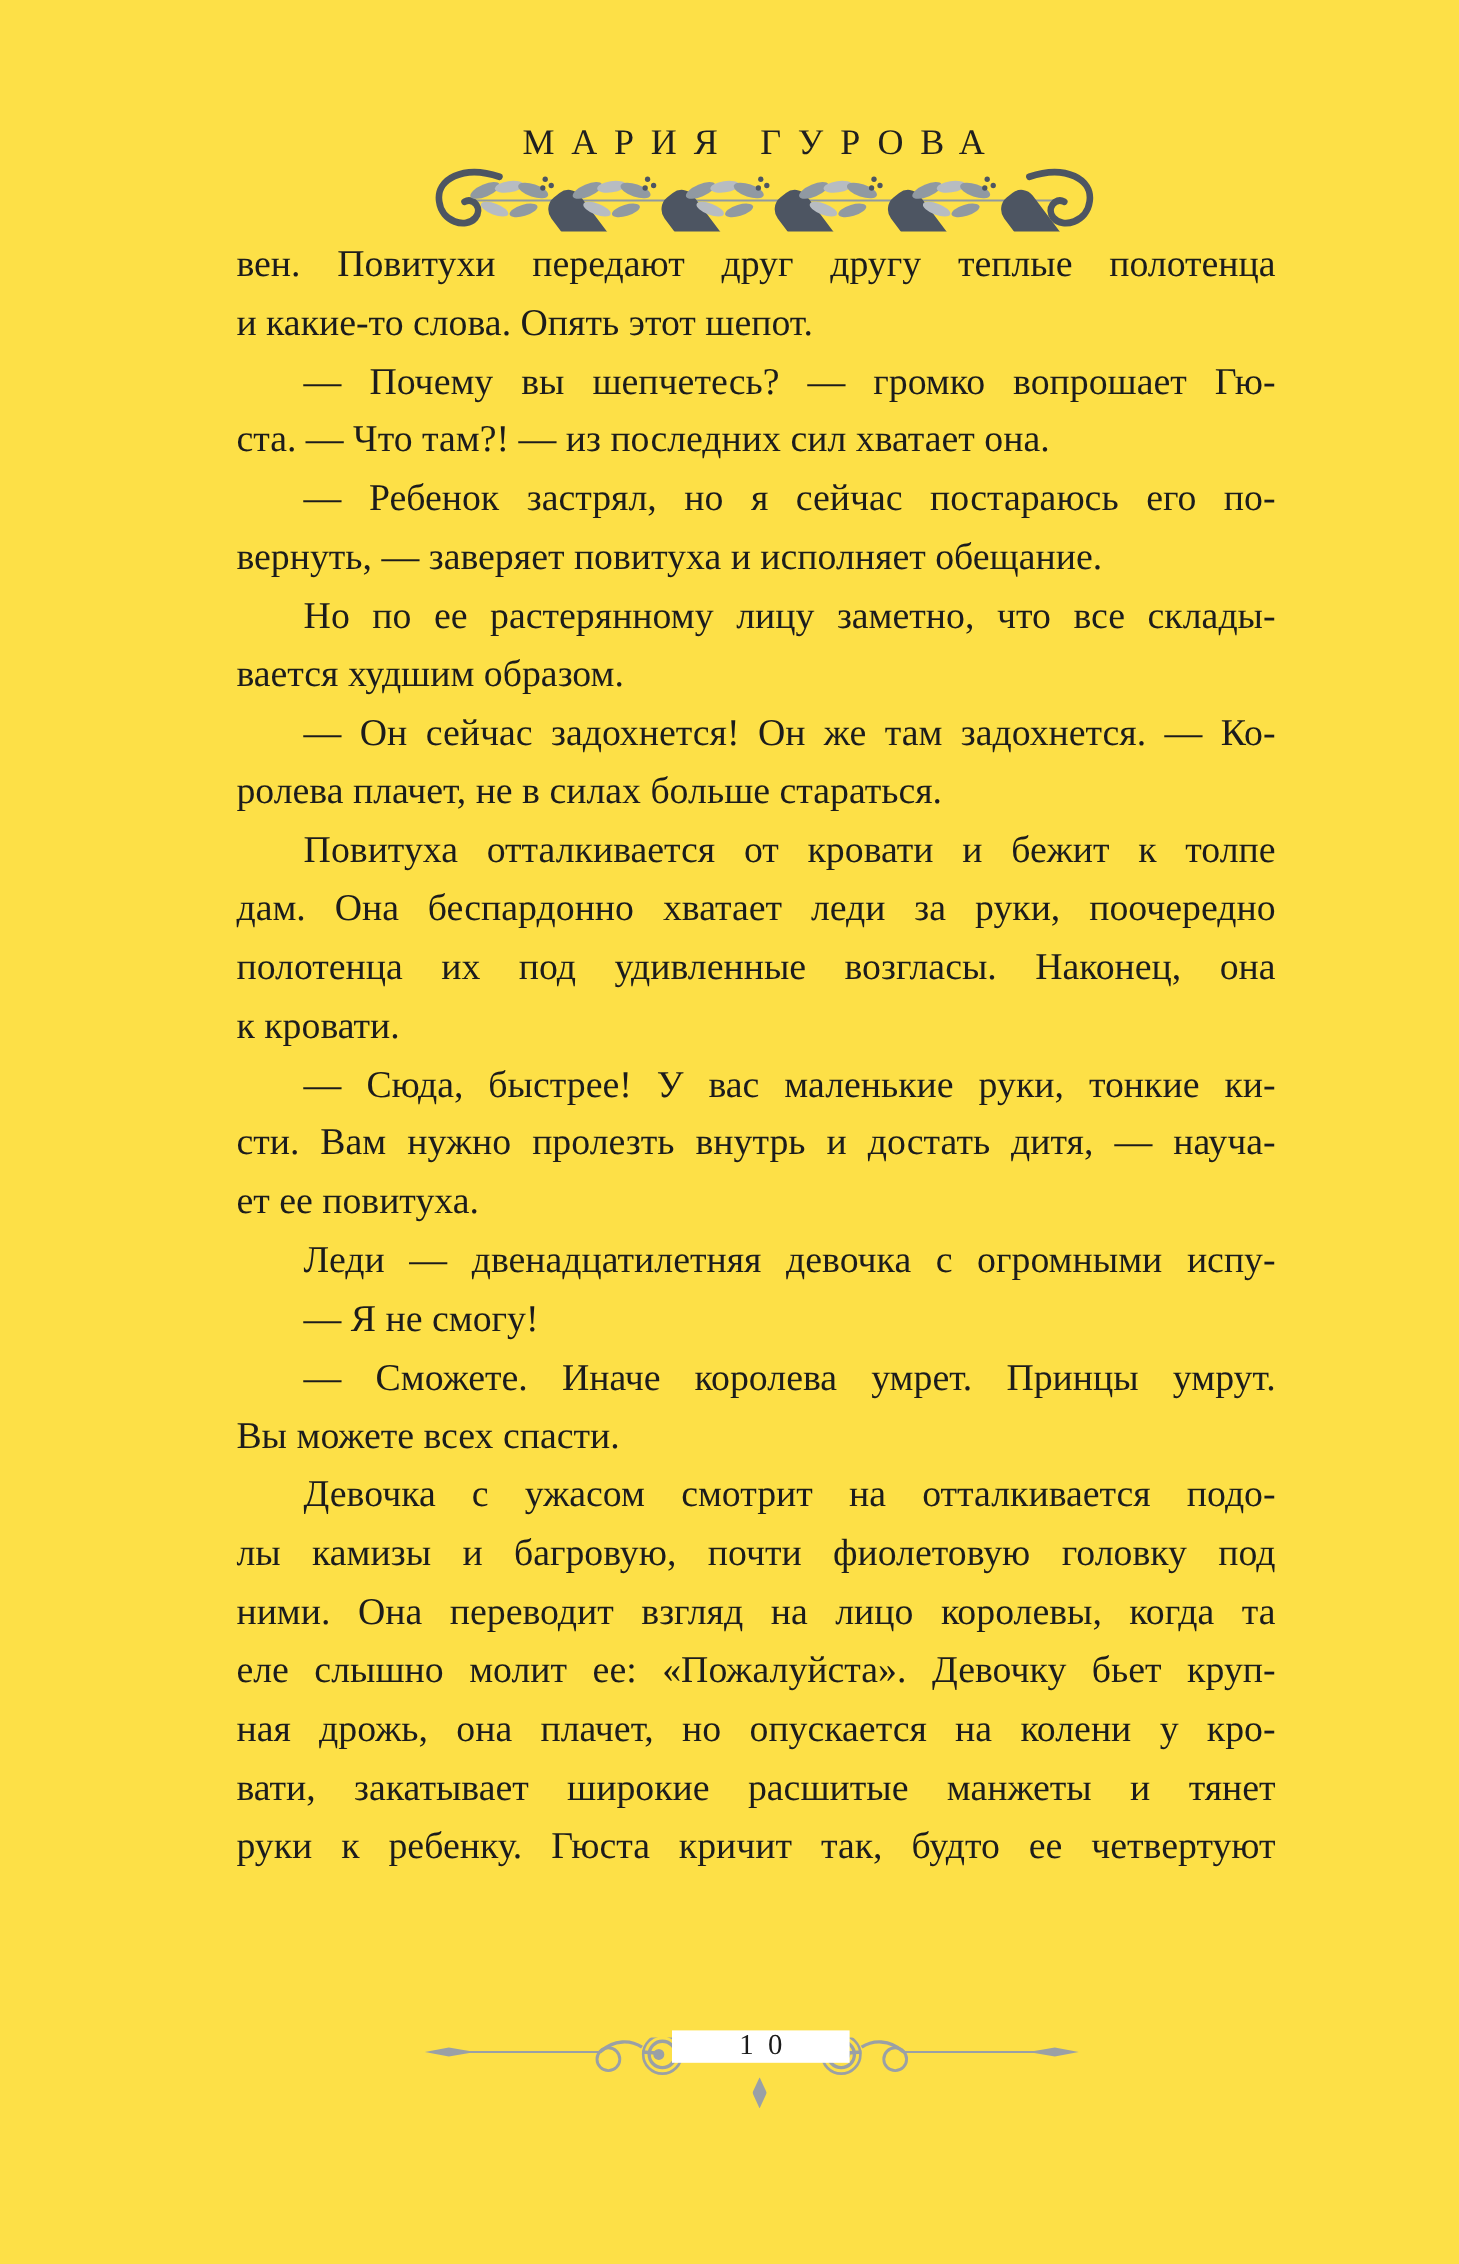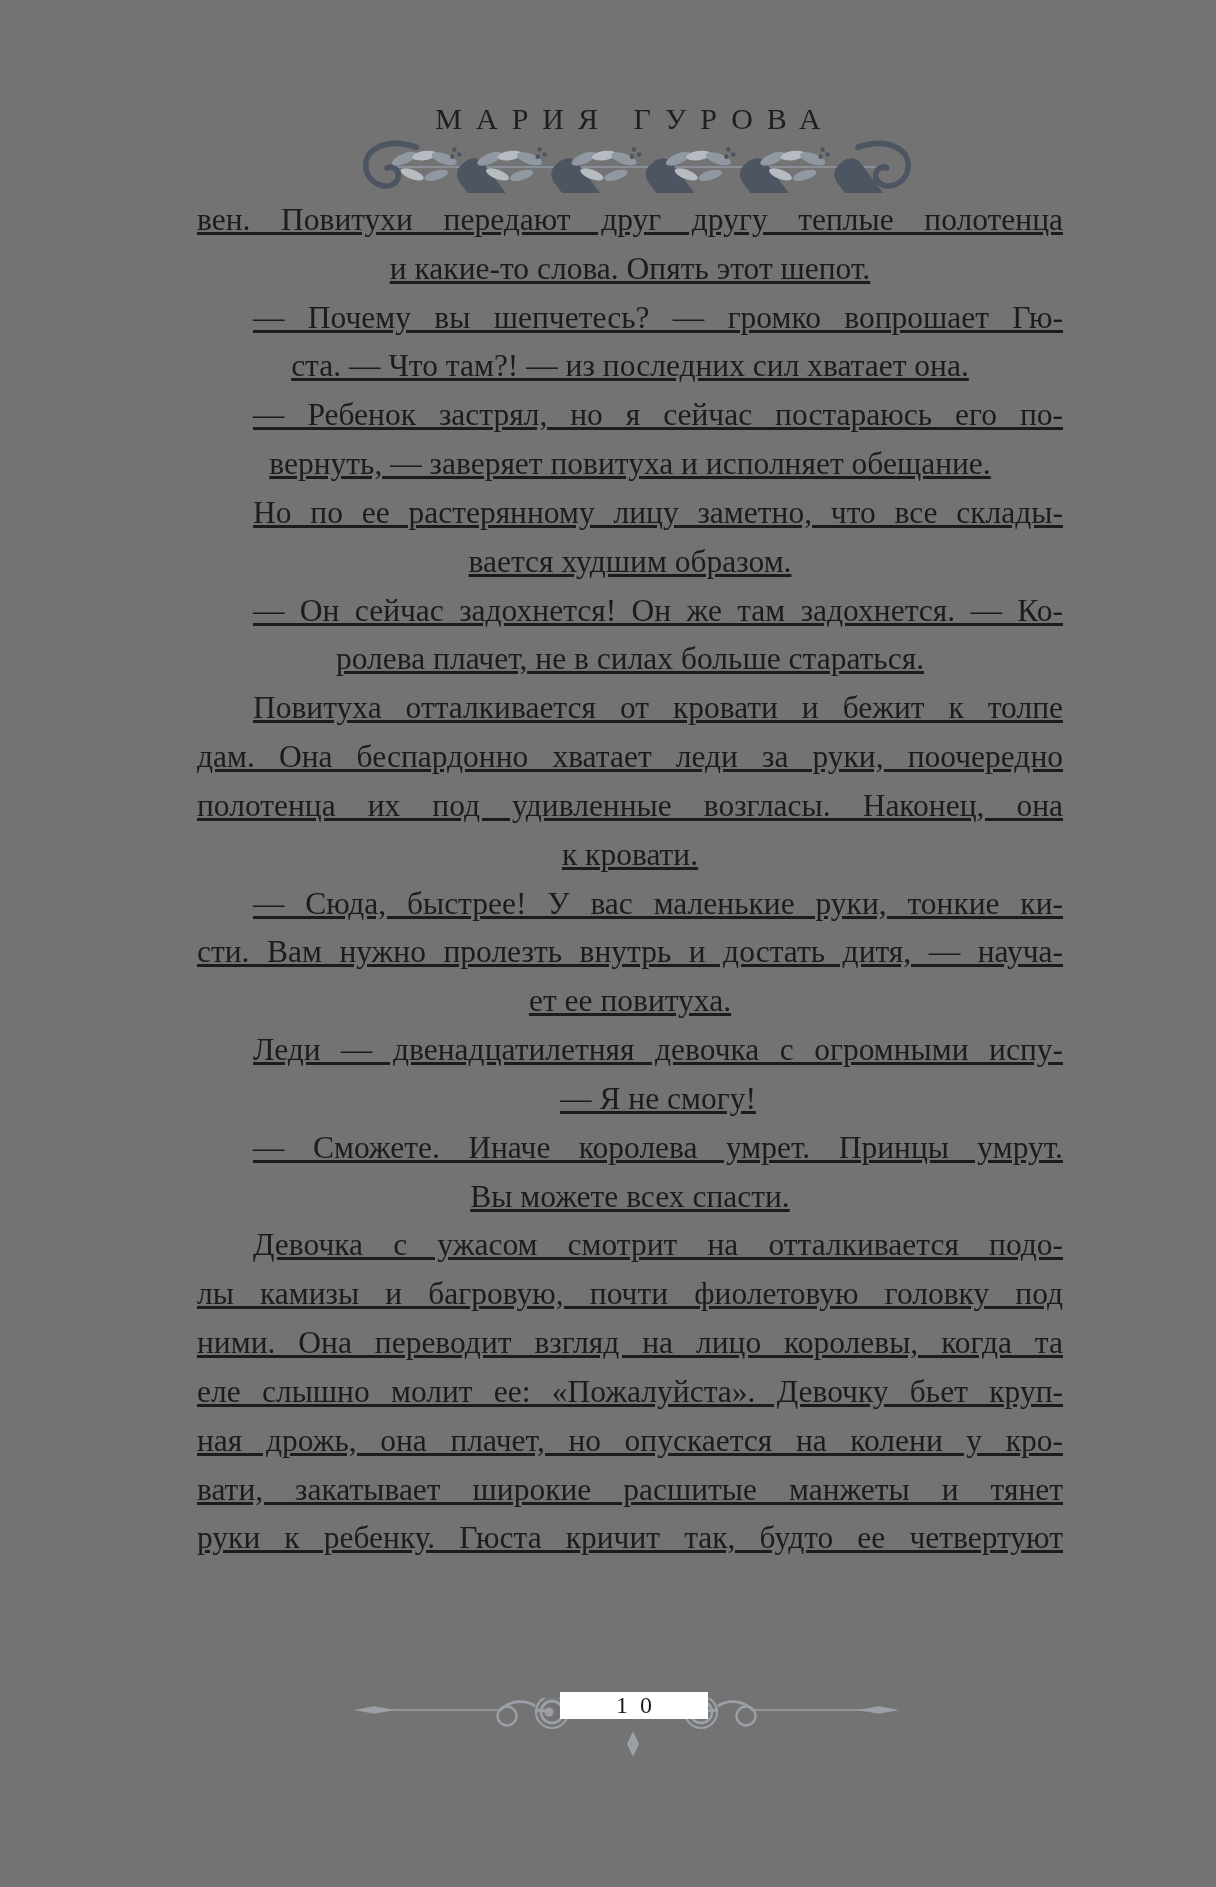--- a/index.html
+++ b/index.html
@@ -6,21 +6,21 @@
     --ink:#1c1c1c;
     --orn-dark:#4d5562;
     --orn-mid:#9099a2;
     --orn-light:#b7bcc2;
     --flourish:#9aa0a6;
   }
   html,body{margin:0;padding:0;background:#ffffff;}
   .page{
     position:relative;
     width:1216px;height:1887px;
-    background:#737373;
+    background:#fde047;
     overflow:hidden;
     font-family:"Liberation Serif","DejaVu Serif",serif;
     color:var(--ink);
   }
   .author{
     position:absolute;
     top:102px;left:200px;width:870px;
     text-align:center;
     font-size:30px;
     letter-spacing:14px;
@@ -29,26 +29,25 @@
   }
   .ornament{
     position:absolute;
     top:139px;left:358px;
     width:558px;height:54px;
   }
   .body-text{
     position:absolute;
     top:196px;left:197px;width:866px;
     font-size:31.5px;
-    text-decoration:underline;
   }
   .paragraph{margin:0;}
   .line{
     line-height:48.83px;
-    text-align:center;
+    text-align:left;
     color:var(--ink);
   }
   .line.just{
     text-align:justify;
     text-align-last:justify;
   }
   .line.indent{padding-left:56px;}
   .footer-flourish{
     position:absolute;
     top:1698px;left:354px;

